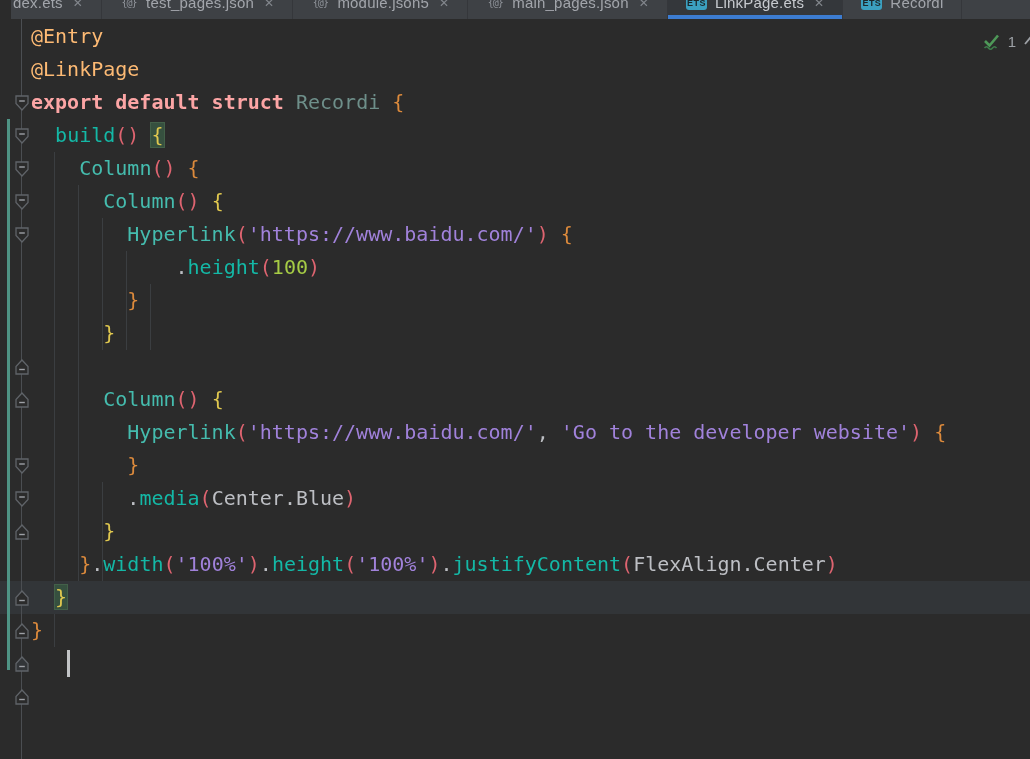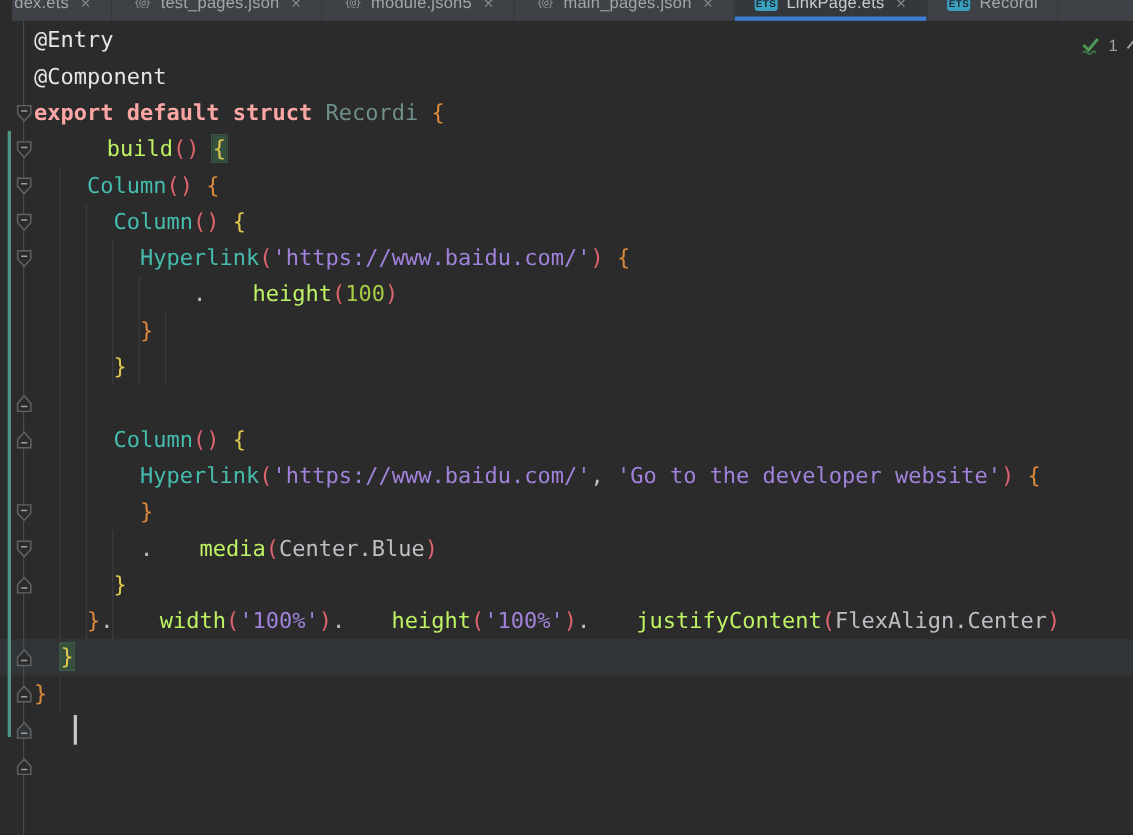--- a/index.html
+++ b/index.html
@@ -21,24 +21,24 @@
             font-family:"Liberation Sans",sans-serif;font-size:9px;font-weight:bold;letter-spacing:.4px;}
   .tab-corner-chevron{position:absolute;right:-4px;top:-7px;color:#9DA0A5;}
 
   
   .editor{position:absolute;top:19px;left:0;width:1030px;height:740px;background:#2B2B2B;overflow:hidden;}
   .code{position:absolute;top:1px;left:0;right:0;}
   .line{height:33px;padding-left:31px;font-family:"DejaVu Sans Mono",monospace;font-size:20px;line-height:33px;
         white-space:pre;color:#BDBFC4;}
   .line.current{background:#323538;}
 
-  .tk-meta{color:#e5e5e5;}
+  .tk-meta{color:#fdba74;}
   .tk-kw{color:#fca5a5;font-weight:bold;}
   .tk-type{color:#6E8F8A;}
-  .tk-fnb{color:#bef264;margin-left:42px;}
+  .tk-fnb{color:#14b8a6;}
   .tk-fnt{color:#45BCAE;}
   .tk-par{color:#DE6470;}
   .tk-bo{color:#DC8A3C;}
   .tk-by{color:#E0C84F;}
   .tk-str{color:#A182DB;}
   .tk-num{color:#A6CC45;}
   .tk-pln{color:#BDBFC4;}
   .match{background:#36503F;box-shadow:0 0 0 1px #436049;}
   .squig{text-decoration:underline wavy #4EA251 1.5px;text-underline-offset:5px;}
 
@@ -100,21 +100,21 @@
 
   <div class="guide" style="left:54px;top:133px;height:495px;"></div>
   <div class="guide" style="left:78px;top:166px;height:429px;"></div>
   <div class="guide" style="left:102px;top:199px;height:132px;"></div>
   <div class="guide" style="left:102px;top:463px;height:99px;"></div>
   <div class="guide" style="left:126px;top:232px;height:99px;"></div>
   <div class="guide" style="left:150px;top:265px;height:66px;"></div>
 
   <div class="code">
       <div class="line"><span class="tk-meta">@Entry</span></div>
-      <div class="line"><span class="tk-meta">@Component</span></div>
+      <div class="line"><span class="tk-meta">@LinkPage</span></div>
       <div class="line"><span class="tk-kw">export default struct</span><span class="tk-pln"> </span><span class="tk-type">Recordi</span><span class="tk-pln"> </span><span class="tk-bo">{</span></div>
       <div class="line"><span class="tk-pln">  </span><span class="tk-fnb">build</span><span class="tk-par">()</span><span class="tk-pln"> </span><span class="tk-by match">{</span></div>
       <div class="line"><span class="tk-pln">    </span><span class="tk-fnt">Column</span><span class="tk-par">()</span><span class="tk-pln"> </span><span class="tk-bo">{</span></div>
       <div class="line"><span class="tk-pln">      </span><span class="tk-fnt">Column</span><span class="tk-par">()</span><span class="tk-pln"> </span><span class="tk-by">{</span></div>
       <div class="line"><span class="tk-pln">        </span><span class="tk-fnt">Hyperlink</span><span class="tk-par">(</span><span class="tk-str">'https://www.baidu.com/'</span><span class="tk-par">)</span><span class="tk-pln"> </span><span class="tk-bo">{</span></div>
       <div class="line"><span class="tk-pln">            </span><span class="tk-pln">.</span><span class="tk-fnb">height</span><span class="tk-par">(</span><span class="tk-num">100</span><span class="tk-par">)</span></div>
       <div class="line"><span class="tk-pln">        </span><span class="tk-bo">}</span></div>
       <div class="line"><span class="tk-pln">      </span><span class="tk-by">}</span></div>
       <div class="line"></div>
       <div class="line"><span class="tk-pln">      </span><span class="tk-fnt">Column</span><span class="tk-par">()</span><span class="tk-pln"> </span><span class="tk-by">{</span></div>

